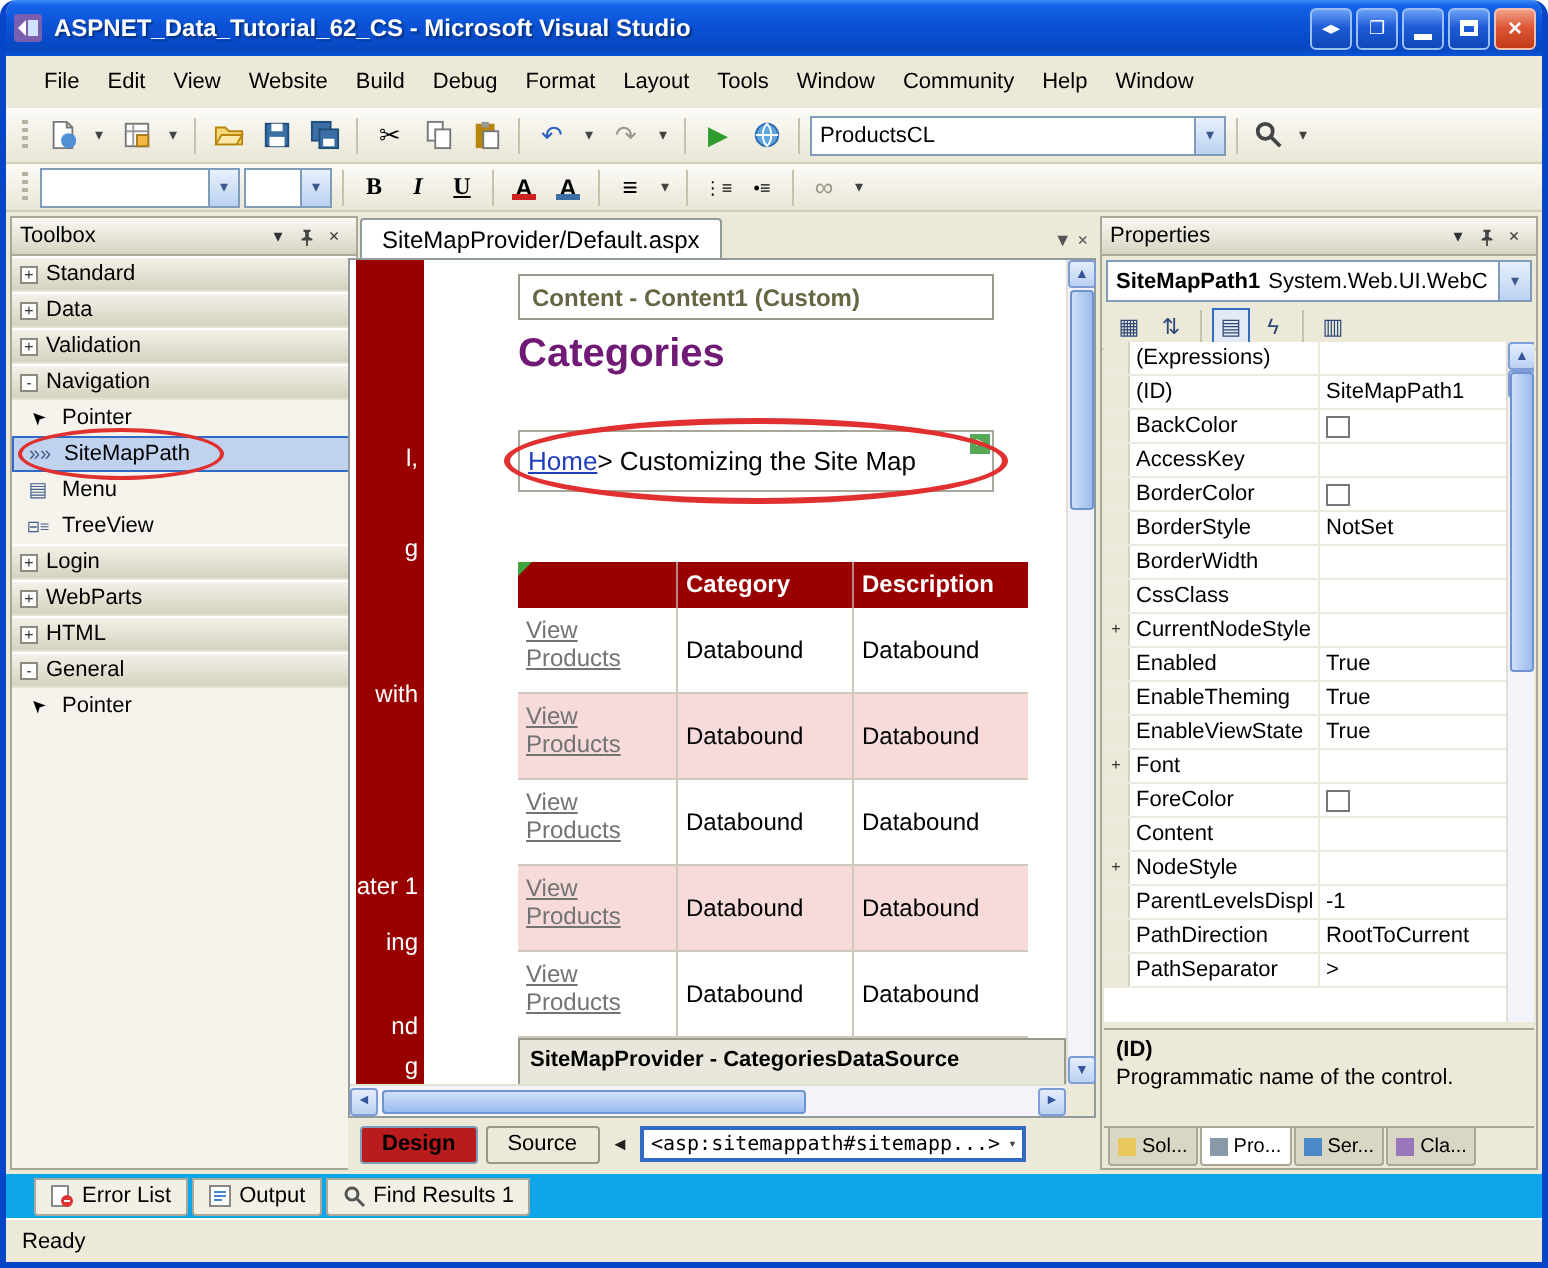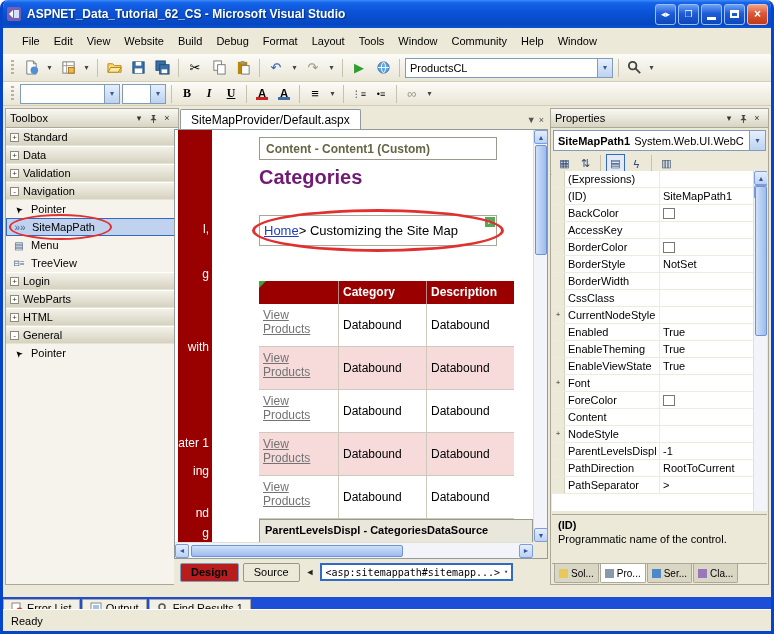--- a/index.html
+++ b/index.html
@@ -161,22 +161,22 @@
     border-top:1px solid #ACA899; padding:4px 6px; font-size:11px; }
   .pdesc b { display:block; margin-bottom:2px; }
   .ptabs { position:absolute; left:1px; right:1px; bottom:1px; height:20px; display:flex;
     padding-left:2px; gap:1px; align-items:flex-start; background:#ECE9D8; border-top:1px solid #ACA899; }
   .ptab { height:19px; display:flex; align-items:center; gap:3px; padding:0 4px; font-size:10px;
     border:1px solid #ACA899; border-top:none; background:#DAD6C4; border-radius:0 0 2px 2px; }
   .ptab.active { background:#fff; }
   .ptab .sq { width:9px; height:9px; flex:none; }
 
   
-  .bottomtabs { position:absolute; left:0; right:0; top:587px; height:22px; background:#1d4ed8;
-    display:flex; align-items:center; gap:2px; padding-left:0;margin-top:10px; }
+  .bottomtabs { position:absolute; left:0; right:0; top:587px; height:22px; background:#0ea5e9;
+    display:flex; align-items:center; gap:2px; padding-left:14px; }
   .btab { height:19px; display:flex; align-items:center; gap:4px; padding:0 7px; font-size:11px;
     border:1px solid #ACA899; background:#F2F0E4; border-radius:0 0 2px 2px; }
   .statusbar { position:absolute; left:0; right:0; top:609px; height:22px; background:#ECE9D8;
     border-top:1px solid #fff; display:flex; align-items:center; padding-left:8px; font-size:11px; }
 </style>
 </head>
 <body>
 
 <div class="window">
 
@@ -476,21 +476,21 @@
               <span class="c1">Databound</span>
               <span class="c2">Databound</span>
             </div>
             <div class="dt-row">
               <span class="c0"><span class="lnk">View Products</span></span>
               <span class="c1">Databound</span>
               <span class="c2">Databound</span>
             </div>
           </div>
 
-          <div class="odsbox">ParentLevelsDispl - CategoriesDataSource</div>
+          <div class="odsbox">SiteMapProvider - CategoriesDataSource</div>
         </div>
 
         <div class="sb-v">
           <span class="sbtn">▲</span>
           <span class="thumb-v"></span>
           <span class="sbtn bot">▼</span>
         </div>
 
         <div class="sb-h">
           <span class="sbtn">◄</span>

